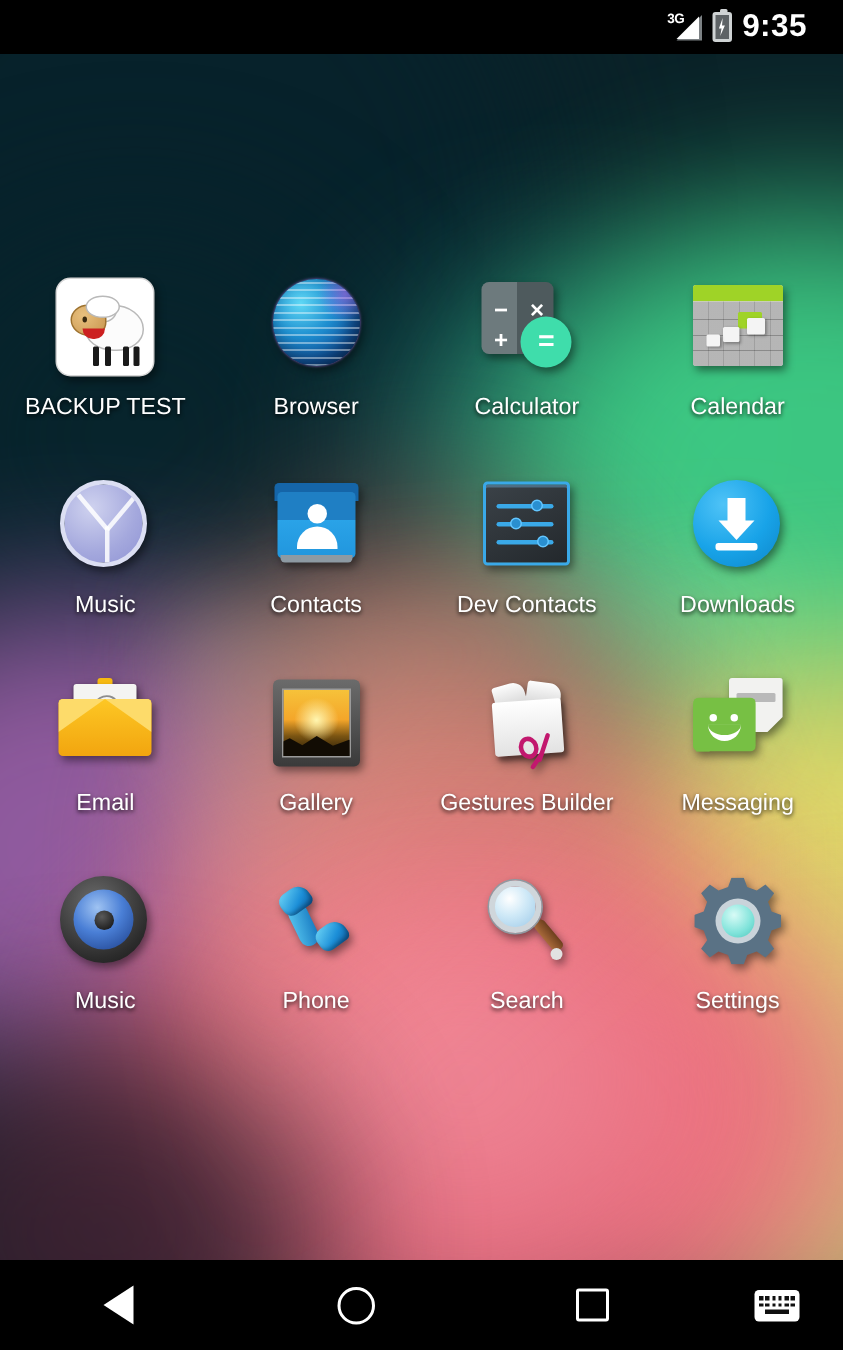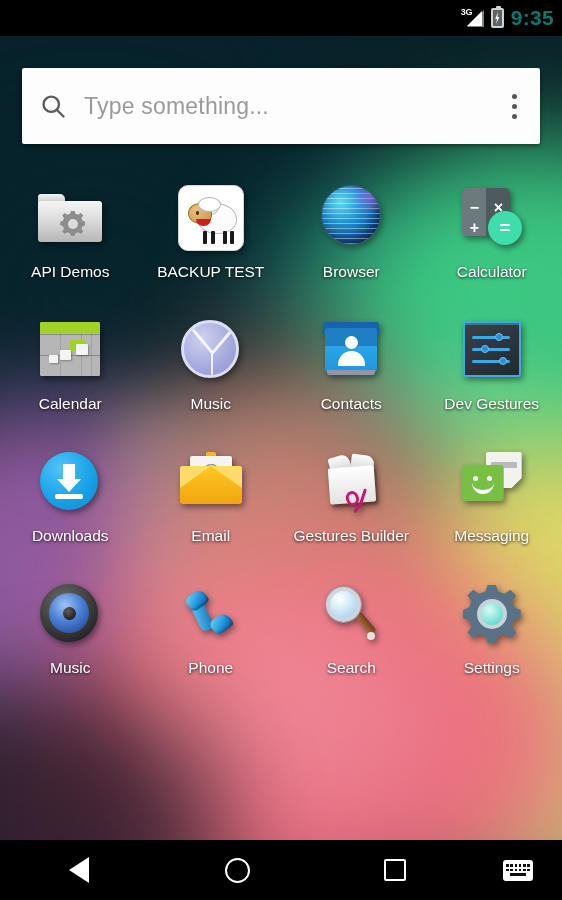--- a/index.html
+++ b/index.html
@@ -29,21 +29,21 @@
   #wallpaper .sheen {
     position:absolute; left:130px; top:380px; width:420px; height:460px;
     background:linear-gradient(145deg, rgba(255,235,200,.30), rgba(255,255,255,0) 62%);
     filter:blur(30px); transform:rotate(-6deg);
   }
 
   
   #statusbar {
     position:absolute; left:0; top:0; width:562px; height:36px;
     background:#000; display:flex; align-items:center; justify-content:flex-end;
-    padding-right:8px; gap:7px; z-index:20;
+    padding-right:24px; gap:7px; z-index:20;
   }
   #statusbar .sig { position:relative; width:22px; height:20px; }
   #statusbar .sig .tri {
     position:absolute; right:2px; bottom:2px; width:0; height:0;
     border-left:15px solid transparent; border-bottom:15px solid #fff;
   }
   #statusbar .sig .tri.dim {
     border-bottom-color:#7c8184; right:0px; bottom:1px;
     border-left-width:17px; border-bottom-width:17px;
   }
@@ -56,21 +56,21 @@
     border-radius:2px; background:#5e6366;
   }
   #statusbar .batt:before {
     content:""; position:absolute; left:3px; top:-4px; width:5px; height:3px;
     background:#cfd3d4; border-radius:1px;
   }
   #statusbar .batt .bolt {
     position:absolute; left:2px; top:2px; width:5px; height:12px; background:#fff;
     clip-path:polygon(60% 0,10% 58%,45% 58%,28% 100%,90% 42%,52% 42%);
   }
-  #statusbar .clock { font-size:21px; color:#0f766e; font-weight:bold; letter-spacing:.3px; }
+  #statusbar .clock { font-size:21px; color:#ffffff; font-weight:bold; letter-spacing:.3px; }
 
   
   #searchbar {
     position:absolute; left:22px; top:68px; width:518px; height:76px;
     background:#fdfdfd; border-radius:2px; display:flex; align-items:center;
     box-shadow:0 2px 5px rgba(0,0,0,.45); z-index:10;
   }
   #searchbar .mag { width:62px; display:flex; align-items:center; justify-content:center; }
   #searchbar .placeholder {
     flex:1; font-size:23px; color:#9a9a9a; letter-spacing:.2px;
@@ -467,50 +467,23 @@
       <div class="tri dim"></div>
       <div class="tri"></div>
       <div class="g3">3G</div>
     </div>
     <div class="batt">
         <div class="bolt"></div>
       </div>
     <div class="clock">9:35</div>
   </div>
 
-  <div id="searchbar">
-    <div class="mag">
-      <svg width="28" height="28" viewBox="0 0 24 24" fill="none" stroke="#5a5a5a" stroke-width="2">
-        <circle cx="10.5" cy="10.5" r="6.6"></circle>
-        <line x1="15.4" y1="15.4" x2="21" y2="21" stroke-linecap="round"></line>
-      </svg>
-    </div>
-    <div class="placeholder">Type something...</div>
-    <div class="dots">
-        <i></i>
-        <i></i>
-        <i></i>
-      </div>
-  </div>
 
   <div id="grid">
 
-    <div class="app">
-      <div class="iconbox">
-        <div class="ic-folder">
-          <div class="tab"></div>
-            <div class="body"></div>
-          <div class="gear gear-shape" style="width:25px;height:25px;color:#8d8d8d">
-            <div class="g"></div>
-              <div class="hole" style="background:#dcdcdc"></div>
-          </div>
-        </div>
-      </div>
-      <div class="label">API Demos</div>
-    </div>
 
     <div class="app">
       <div class="iconbox">
         <div class="ic-sheep">
           <div class="leg l1"></div>
             <div class="leg l2"></div>
             <div class="leg l3"></div>
             <div class="leg l4"></div>
           <div class="body"></div>
           <div class="head">
@@ -587,21 +560,21 @@
       <div class="iconbox">
         <div class="ic-devset">
           <div class="row r1"></div>
             <div class="row r2"></div>
             <div class="row r3"></div>
           <div class="kn k1"></div>
             <div class="kn k2"></div>
             <div class="kn k3"></div>
         </div>
       </div>
-      <div class="label">Dev Gestures</div>
+      <div class="label">Dev Contacts</div>
     </div>
 
 
     <div class="app">
       <div class="iconbox">
         <div class="ic-dl">
             <div class="stem"></div>
             <div class="tip"></div>
             <div class="bar"></div>
           </div>
@@ -615,20 +588,31 @@
           <div class="tab"></div>
           <div class="sheet">
               <div class="at">@</div>
             </div>
           <div class="env"></div>
         </div>
       </div>
       <div class="label">Email</div>
     </div>
 
+    <div class="app">
+      <div class="iconbox">
+        <div class="ic-gal">
+            <div class="inner">
+              <div class="sun"></div>
+              <div class="hills"></div>
+            </div>
+          </div>
+      </div>
+      <div class="label">Gallery</div>
+    </div>
 
     <div class="app">
       <div class="iconbox">
         <div class="ic-gest">
           <div class="flipA"></div>
             <div class="flipB"></div>
           <div class="pg">
             <div class="ring"></div>
               <div class="tailA"></div>
               <div class="tailB"></div>

